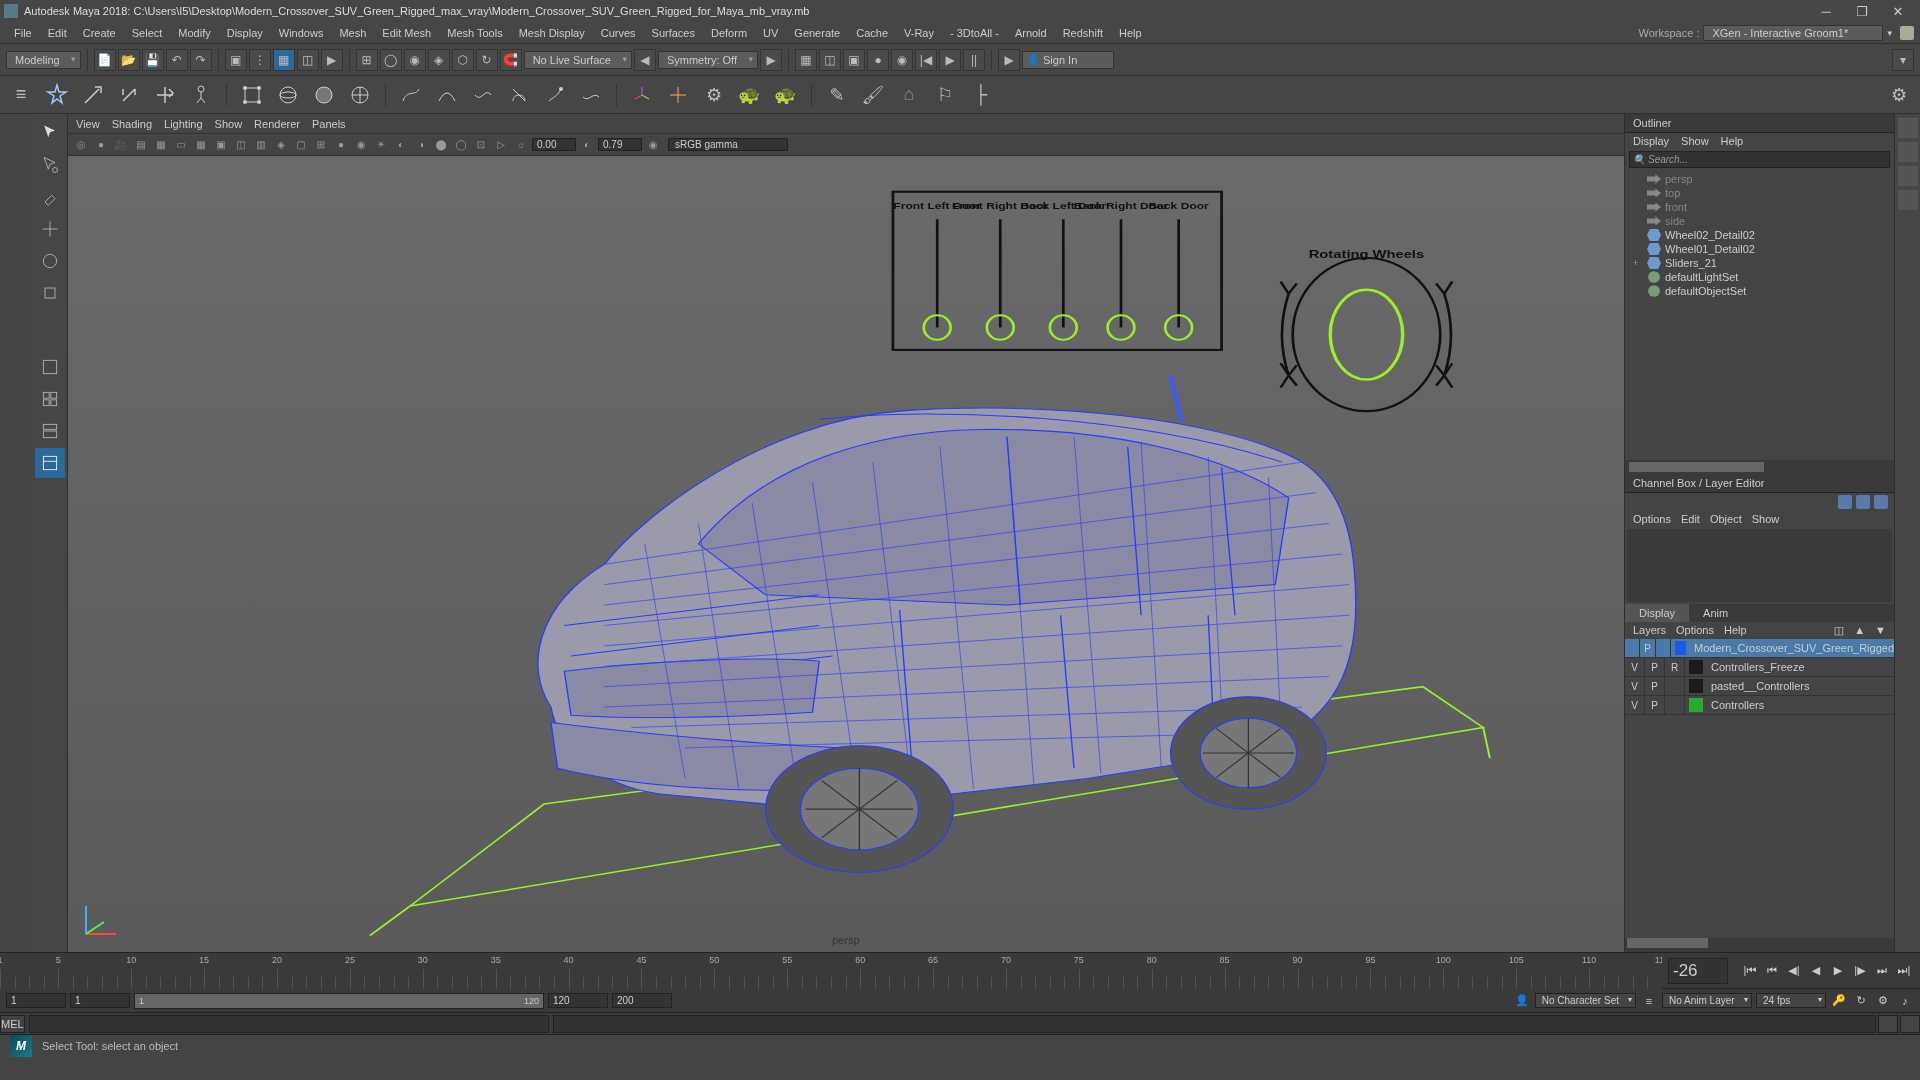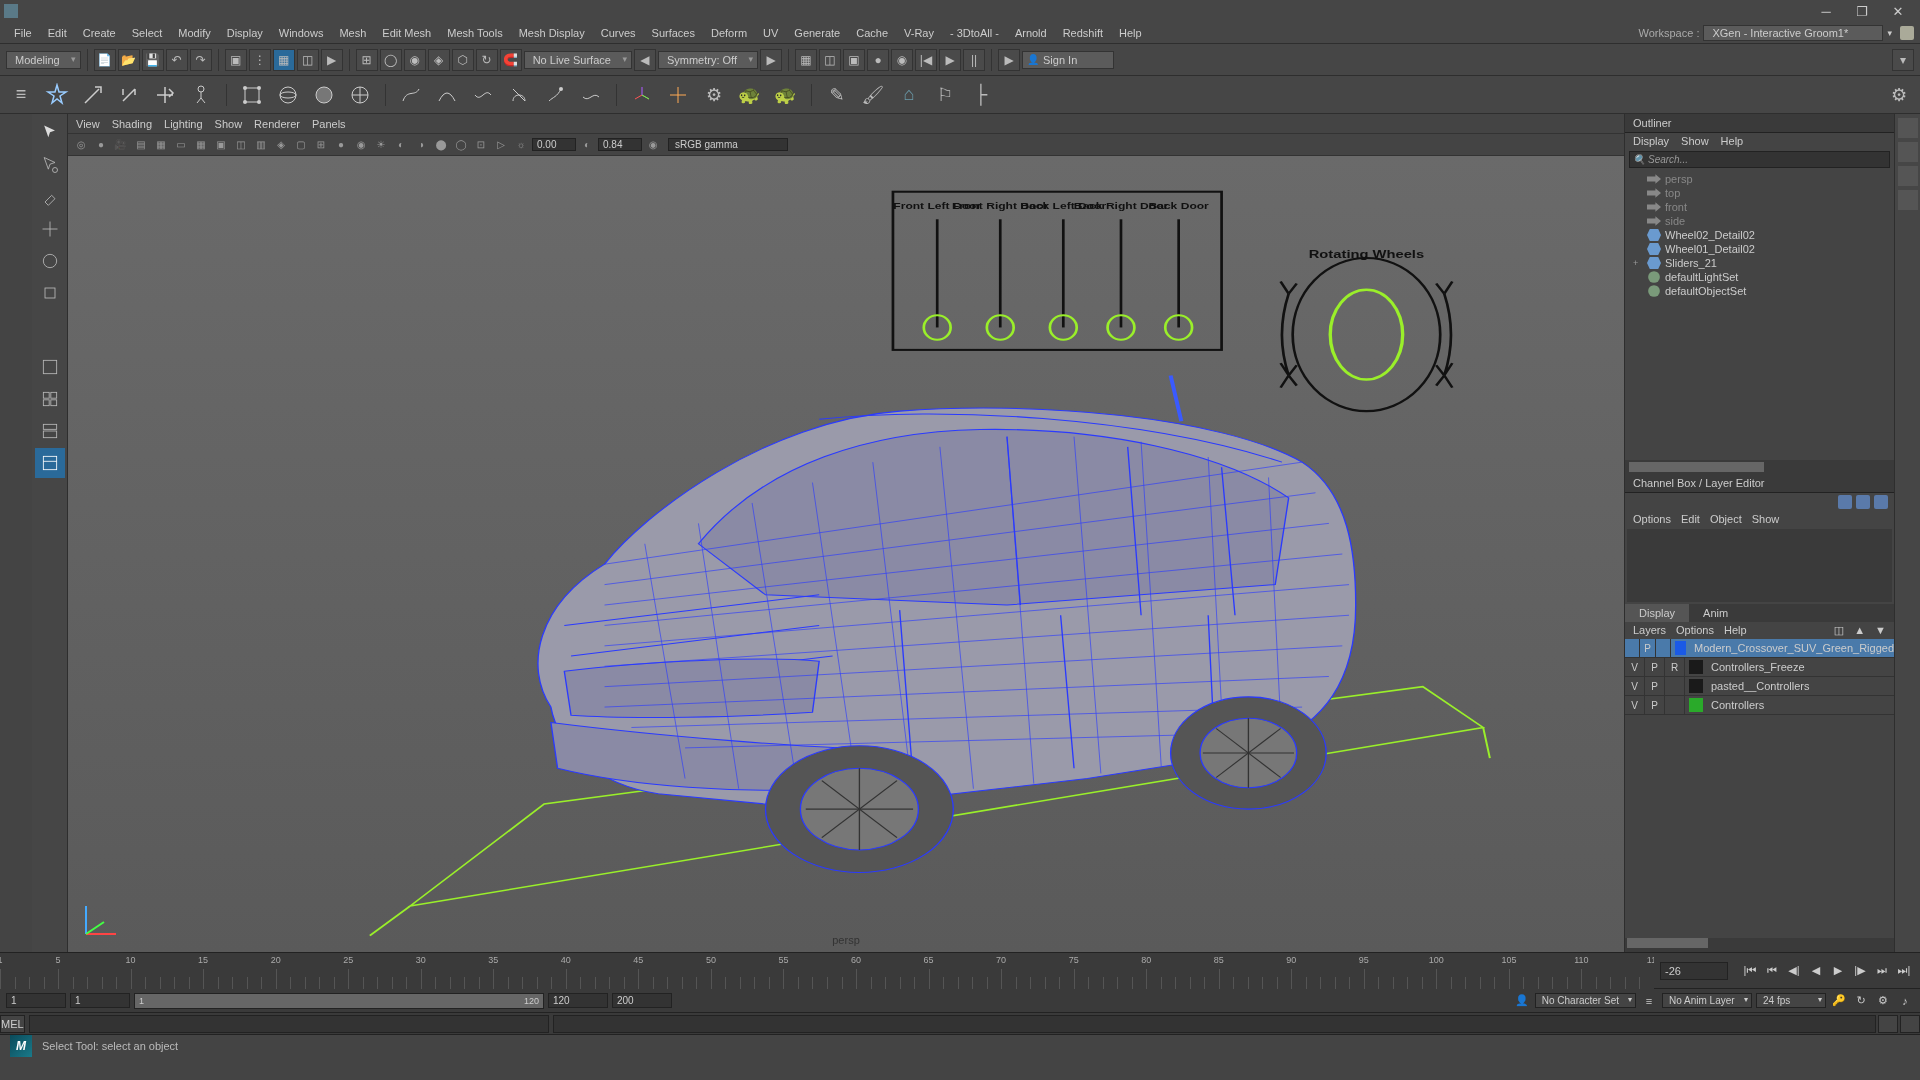--- a/index.html
+++ b/index.html
@@ -90,21 +90,21 @@
 
 
 .iconstrip { width:26px; background:#464646; display:flex; flex-direction:column; align-items:center; padding-top:4px; gap:4px; border-left:1px solid #2e2e2e; }
 .iconstrip .isbtn { width:20px; height:20px; background:#555; }
 
 
 .timeline { height:36px; background:#3a3a3a; display:flex; align-items:center; border-top:1px solid #222; }
 .timeline .ruler { flex:1; height:36px; position:relative; background:#3a3a3a; overflow:hidden; }
 .timeline .tick { position:absolute; top:16px; bottom:0; width:1px; background:#555; }
 .timeline .ticklab { position:absolute; top:2px; font-size:9px; color:#aaa; transform:translateX(-50%); }
-.timeline .curframe { width:68px; background:#333; border:1px solid #222; margin:0 6px; padding:2px 4px; font-size:11px; }
+.timeline .curframe { width:60px; background:#333; border:1px solid #222; margin:0 6px; padding:2px 4px; font-size:17px; }
 .timeline .pbtns { display:flex; gap:2px; padding:0 6px; }
 .timeline .pbtn { width:20px; height:20px; display:flex; align-items:center; justify-content:center; font-size:11px; color:#ccc; }
 
 
 .rangerow { height:24px; background:#3a3a3a; display:flex; align-items:center; gap:4px; padding:0 6px; border-top:1px solid #222; }
 .rangerow .fld { width:60px; background:#333; border:1px solid #222; padding:1px 4px; font-size:10px; }
 .rangerow .slider { flex:0 0 410px; height:16px; background:#444; position:relative; border:1px solid #222; }
 .rangerow .slider .shandle { position:absolute; left:0; width:100%; height:14px; background:#666; display:flex; align-items:center; justify-content:space-between; padding:0 4px; font-size:9px; color:#ccc; }
 .rangerow .dd { background:#444; border:1px solid #222; padding:1px 16px 1px 6px; font-size:10px; position:relative; min-width:90px; }
 .rangerow .dd::after { content:"▾"; position:absolute; right:3px; top:1px; font-size:8px; }
@@ -119,20 +119,21 @@
 
 
 .helpline { height:22px; background:#444; display:flex; align-items:center; padding:0 10px; font-size:11px; color:#bbb; border-top:1px solid #222; }
 .helpline .maya { width:22px; height:22px; background:linear-gradient(135deg,#0a4a5a,#1a7a8a); margin-right:10px; display:flex; align-items:center; justify-content:center; color:#fff; font-weight:bold; font-size:12px; font-style:italic; }
 </style>
 </head>
 <body>
 
 <div class="titlebar">
   <div class="icon"></div>
+  <span>Autodesk Maya 2018: C:\Users\I5\Desktop\Modern_Crossover_SUV_Green_Rigged_max_vray\Modern_Crossover_SUV_Green_Rigged_for_Maya_mb_vray.mb</span>
   <div class="spacer"></div>
   <div class="winbtn">─</div>
   <div class="winbtn">❐</div>
   <div class="winbtn">✕</div>
 </div>
 
 <div class="menubar">
   <span class="mitem">File</span>
   <span class="mitem">Edit</span>
   <span class="mitem">Create</span>
@@ -408,21 +409,21 @@
       <span class="ic">☀</span>
       <span class="ic">◐</span>
       <span class="ic">◑</span>
       <span class="ic">⬤</span>
       <span class="ic">◯</span>
       <span class="ic">⊡</span>
       <span class="ic">▷</span>
       <span class="ic">☼</span>
       <span class="num">0.00</span>
       <span class="ic">◐</span>
-      <span class="num">0.84</span>
+      <span class="num">0.79</span>
       <span class="ic">◉</span>
       <span class="cm">sRGB gamma</span>
       <span style="flex:1"></span>
     </div>
     <div class="viewport">
       <svg width="100%" height="100%" viewBox="0 0 1160 780" preserveAspectRatio="none">
 
         <path d="M255 735 L1055 560 L1010 520 L355 635 Z" fill="none" stroke="#9aef2a" stroke-width="1.5"></path>
         <path d="M255 735 L225 764 M1055 560 L1060 590" stroke="#9aef2a" stroke-width="1.5"></path>
 

